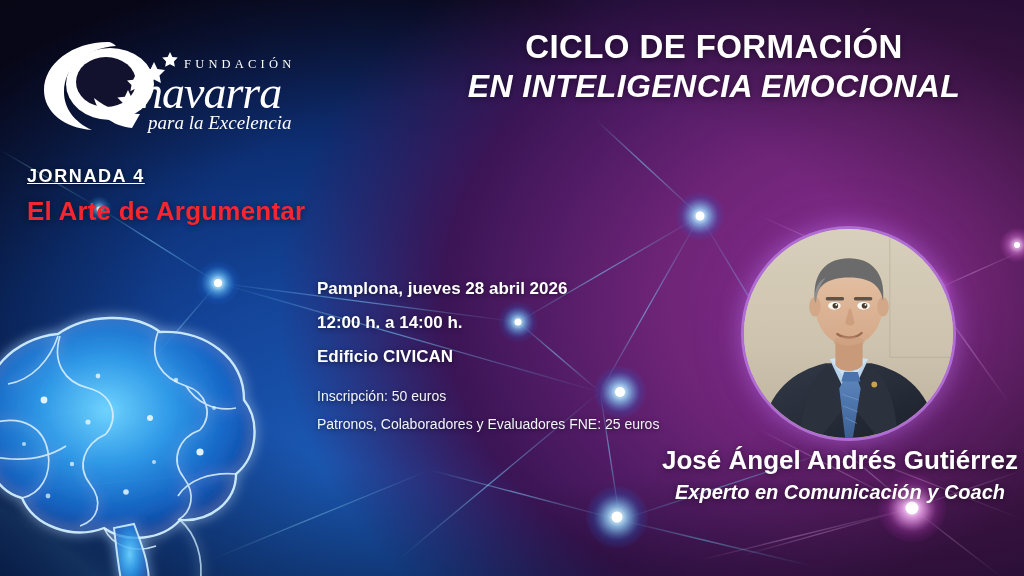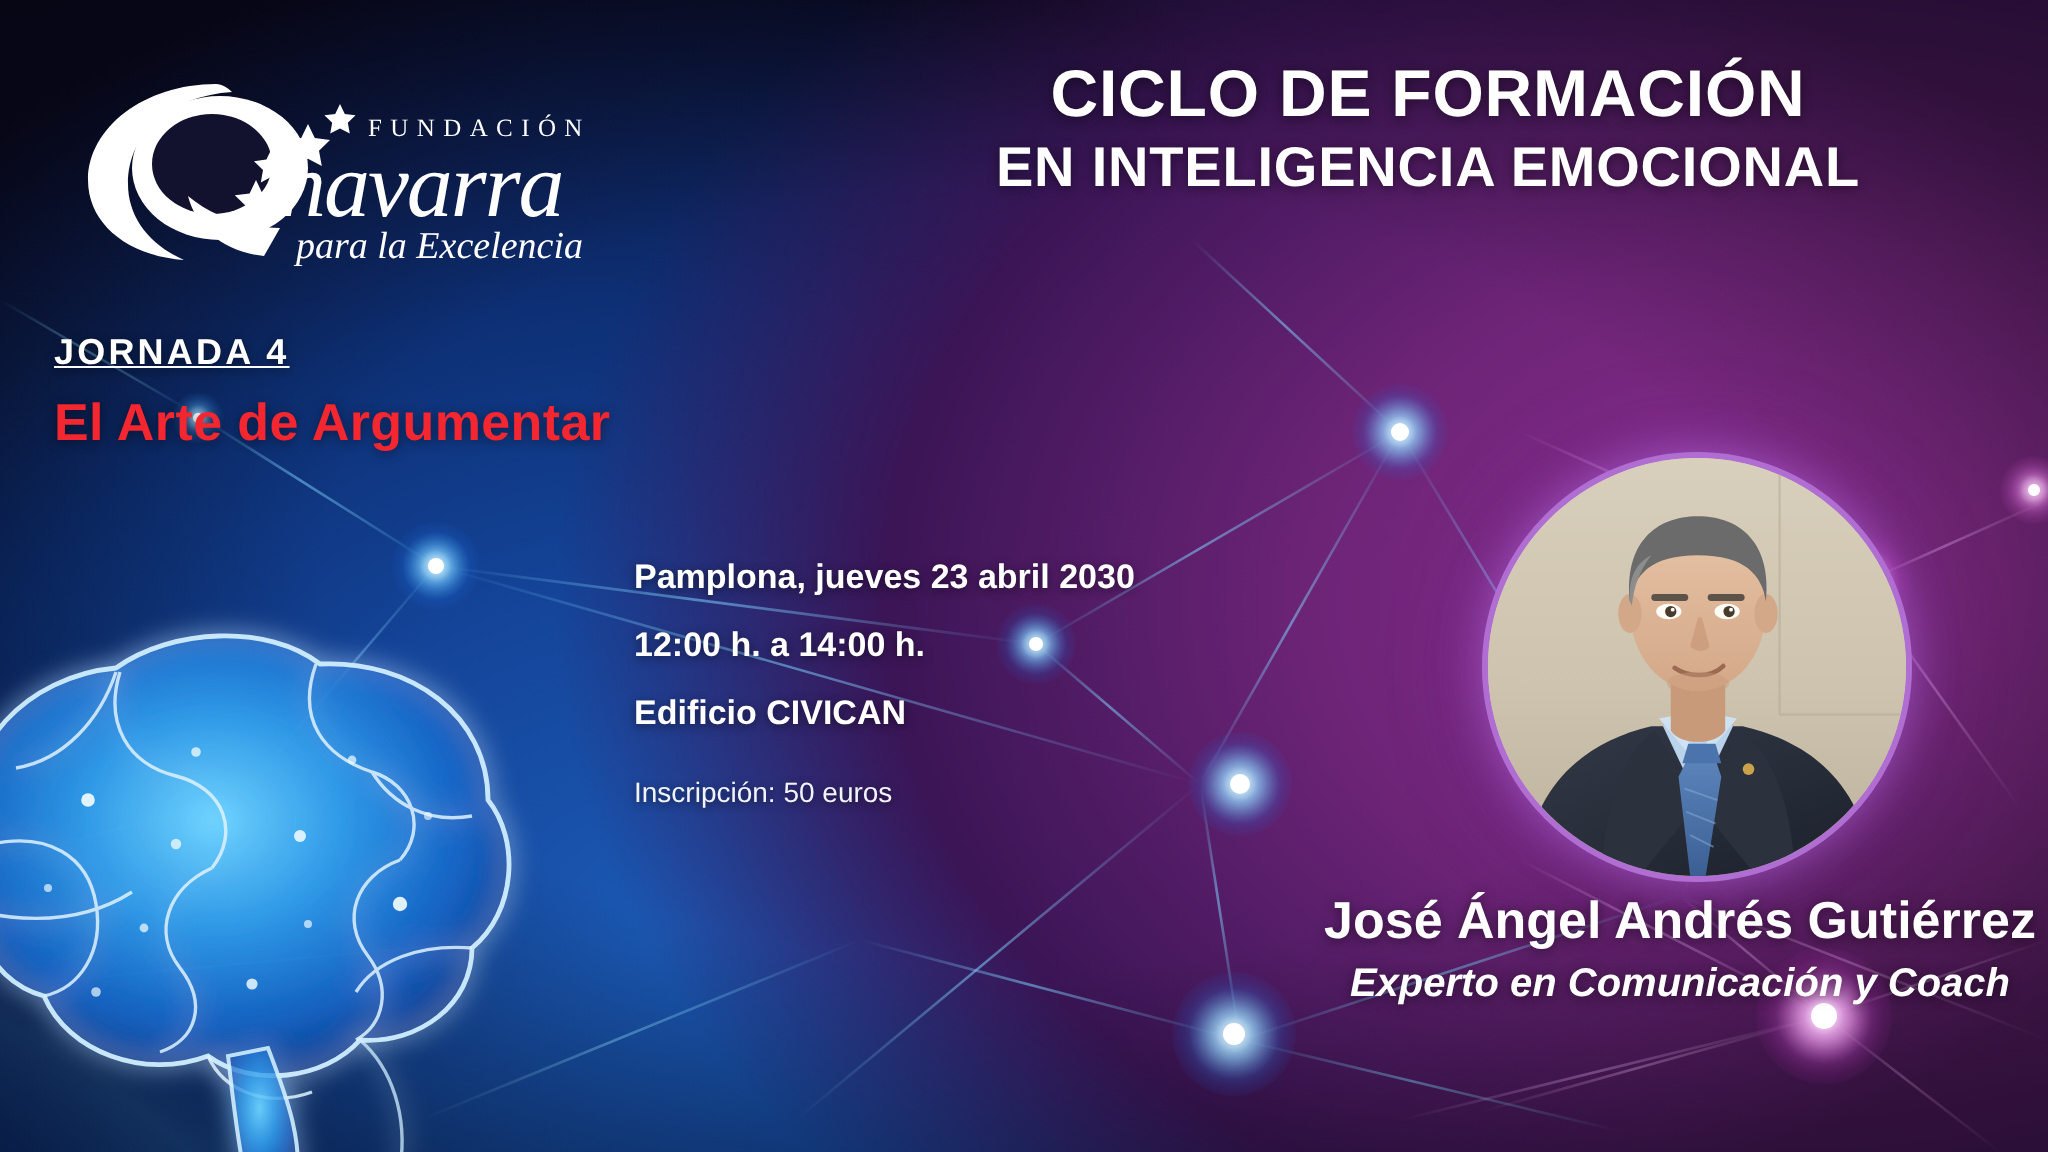--- a/index.html
+++ b/index.html
@@ -42,21 +42,21 @@
   .headline{
     position:absolute; left:424px; top:28px; width:580px;
     text-align:center; color:#fff;
     text-shadow:0 1px 6px rgba(0,0,0,.45);
   }
   .headline .l1{
     font-size:33px; font-weight:bold; letter-spacing:.4px; line-height:1.18;
     white-space:nowrap;
   }
   .headline .l2{
-    font-size:28px; font-weight:bold; letter-spacing:.4px;
+    font-size:32px; font-weight:bold; font-style:italic; letter-spacing:.4px;
     line-height:1.22; white-space:nowrap;
   }
 
   
   .jornada{ position:absolute; left:27px; top:166px; }
   .jornada .kicker{
     color:#ffffff; font-size:18px; font-weight:bold; letter-spacing:1.6px;
     text-shadow:0 1px 5px rgba(0,0,0,.5);
     text-decoration:underline;
   }
@@ -284,27 +284,28 @@
     <div class="l1">CICLO DE FORMACIÓN</div>
     <div class="l2">EN INTELIGENCIA EMOCIONAL</div>
   </div>
 
   <div class="jornada">
     <div class="kicker">JORNADA 4</div>
     <div class="topic">El Arte de Argumentar</div>
   </div>
 
   <div class="details">
-    <div class="line">Pamplona, jueves 23 abril 2030</div>
+    <div class="line">Pamplona, jueves 28 abril 2026</div>
     <div class="line">12:00 h. a 14:00 h.</div>
     <div class="line">Edificio CIVICAN</div>
   </div>
 
   <div class="fees">
     <div class="line">Inscripción: 50 euros</div>
+    <div class="line">Patronos, Colaboradores y Evaluadores FNE: 25 euros</div>
   </div>
 
   <div class="portrait">
     <svg viewBox="0 0 215 215" aria-hidden="true">
       <defs>
         <linearGradient id="bg" x1="0" y1="0" x2="0" y2="1">
           <stop offset="0%" stop-color="#d8cfbc"></stop>
           <stop offset="55%" stop-color="#cdc3ae"></stop>
           <stop offset="100%" stop-color="#bdb29c"></stop>
         </linearGradient>

